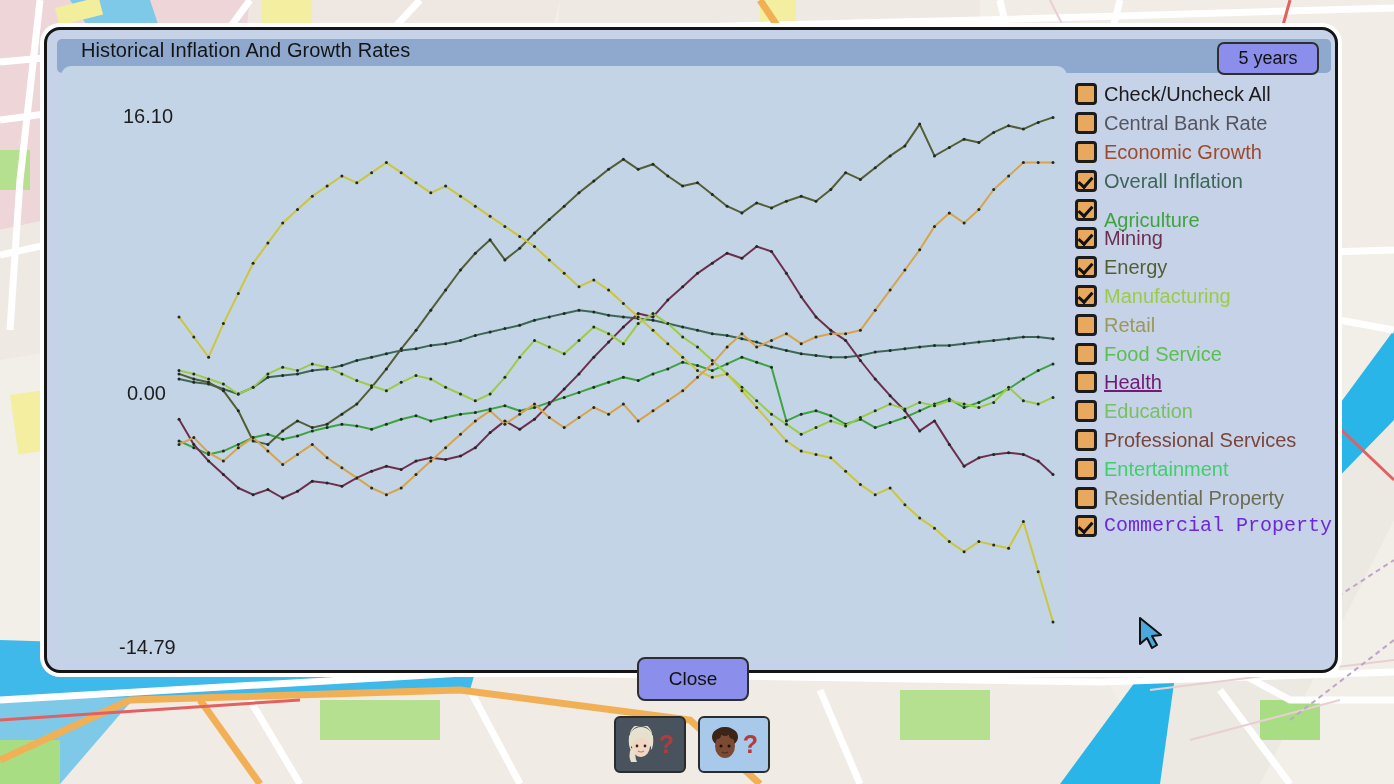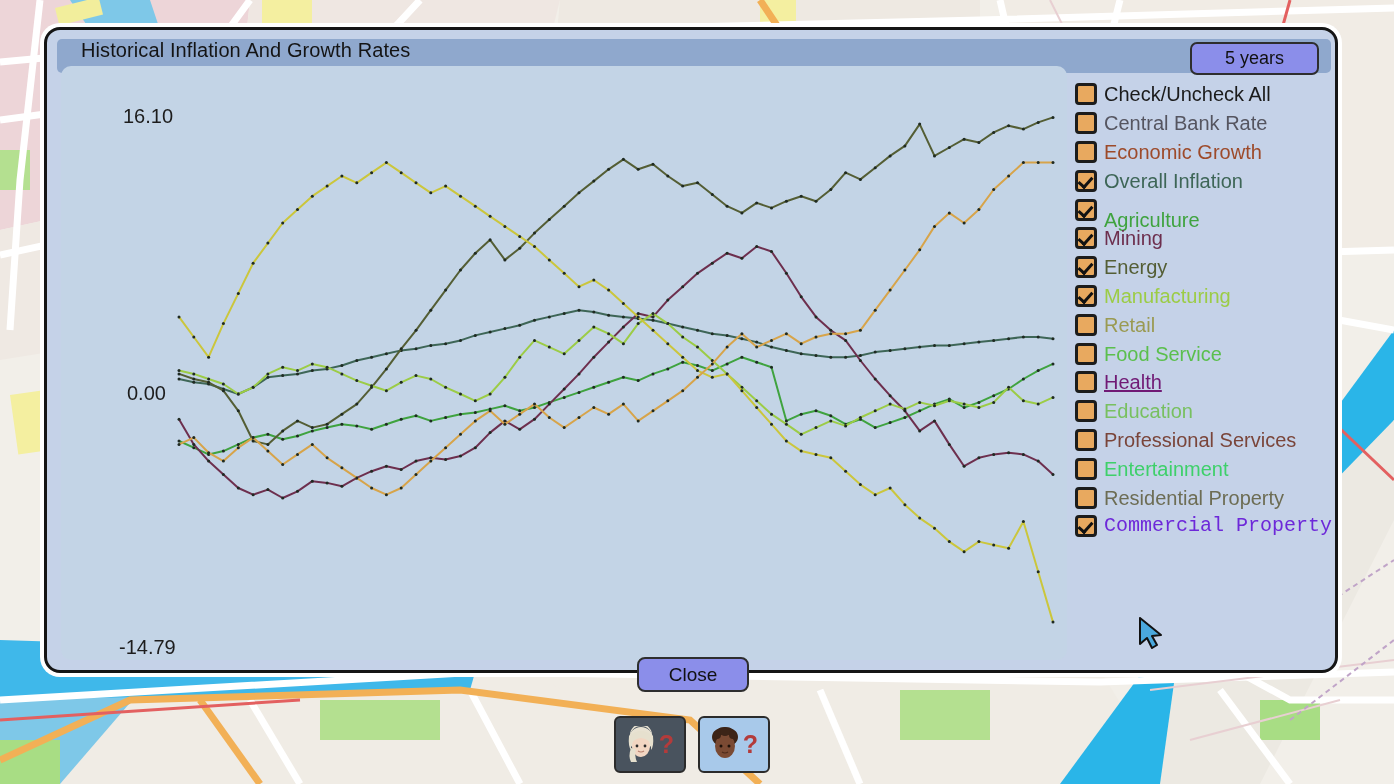--- a/index.html
+++ b/index.html
@@ -40,21 +40,21 @@
   #title-text {
     margin-left: 24px;
     font-size: 20px;
     color: #141414;
     letter-spacing: .1px;
     white-space: nowrap;
   }
   #years-btn {
     position:absolute;
     right: 12px; top: 3px;
-    width: 129px; height: 33px;
+    width: 102px; height: 33px;
     background:#8b8eea;
     border: 2px solid #2e2e2e;
     border-radius: 7px;
     display:flex; align-items:center; justify-content:center;
     font-size: 18px; color:#111;
     cursor: pointer;
     box-sizing:border-box;
   }
 
   
@@ -110,21 +110,21 @@
   .legend-label {
     font-size: 20px;
     white-space:nowrap;
     line-height: 1;
   }
 
   
   #close-btn {
     position:absolute;
     left: 637px; top: 657px;
-    width: 112px; height: 35px;
+    width: 112px; height: 44px;
     background: #8b8eea;
     border: 2px solid #2e2e2e;
     border-radius: 8px;
     display:flex; align-items:center; justify-content:center;
     font-size: 19px; color:#111;
     cursor:pointer;
     box-sizing:border-box;
     z-index: 40;
   }
 

